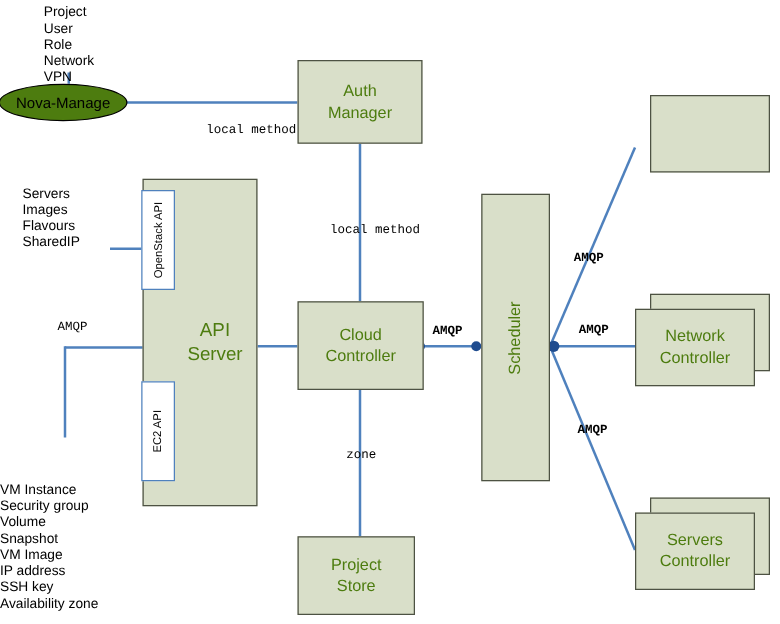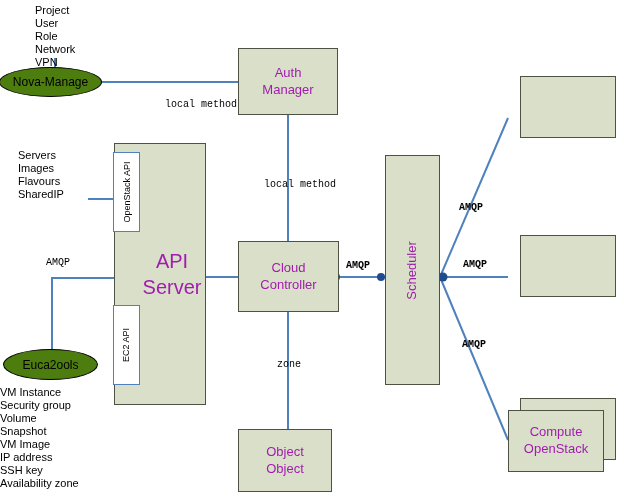--- a/index.html
+++ b/index.html
@@ -6,25 +6,25 @@
   html,body { background:#ffffff; }
   body { font-family:"Liberation Sans", sans-serif; color:#000; }
   #canvas {
     position:relative; width:624px; height:499px;
     background:#ffffff; overflow:hidden;
   }
   svg.wires { position:absolute; left:0; top:0; }
   .box {
     position:absolute; background:#d9dfc9; border:1px solid #4d5243;
     display:flex; align-items:center; justify-content:center;
-    text-align:center; font-size:13px; color:#a21caf;
+    text-align:center; font-size:13px; color:#4d7c0f;
   }
   .box .lbl { width:min-content; line-height:1.3; }
   .box .lbl.vertical { width:auto; white-space:nowrap; transform:rotate(-90deg); }
-  .box .lbl.big { font-size:20px;margin-left:24px; }
+  .box .lbl.big { font-size:15px;margin-left:24px; }
   .stack-back {
     position:absolute; background:#d9dfc9; border:1px solid #4d5243;
   }
   .subbox {
     position:absolute; background:#ffffff; border:1px solid #4f81bd;
     display:flex; align-items:center; justify-content:center;
   }
   .subbox .vtext { transform:rotate(-90deg); white-space:nowrap; font-size:9px; }
   .ellipse {
     position:absolute; background:#4d7c0f; border:1.5px solid #000;
@@ -80,57 +80,57 @@
 Volume
 Snapshot
 VM Image
 IP address
 SSH key
 Availability zone</div>
 
   <div class="ellipse" style="left:-1px;top:67px;width:103px;height:30px">
     <span>Nova-Manage</span>
   </div>
-  <div class="ellipse" style="left:3px;top:349px;width:95px;height:31px">
-    <span>Euca2ools</span>
-  </div>
 
   <div class="box" style="left:238px;top:48px;width:100px;height:67px">
     <span class="lbl">Auth Manager</span>
   </div>
 
   <div class="box" style="left:114px;top:143px;width:92px;height:262px">
     <span class="lbl big">API Server</span>
   </div>
   <div class="subbox" style="left:113px;top:152px;width:27px;height:80px">
     <span class="vtext">OpenStack API</span>
   </div>
   <div class="subbox" style="left:113px;top:305px;width:27px;height:80px">
     <span class="vtext">EC2 API</span>
   </div>
 
   <div class="box" style="left:238px;top:241px;width:101px;height:71px">
     <span class="lbl">Cloud Controller</span>
   </div>
 
   <div class="box" style="left:238px;top:429px;width:94px;height:63px">
-    <span class="lbl">Object Object</span>
+    <span class="lbl">Project Store</span>
   </div>
 
   <div class="box" style="left:385px;top:155px;width:55px;height:230px">
     <span class="lbl vertical">Scheduler</span>
   </div>
 
   <div class="stack-back" style="left:520px;top:76px;width:96px;height:62px"></div>
 
   <div class="stack-back" style="left:520px;top:235px;width:96px;height:62px"></div>
+  <div class="box" style="left:508px;top:247px;width:96px;height:62px">
+    <span class="lbl">Network Controller</span>
+  </div>
 
   <div class="stack-back" style="left:520px;top:398px;width:96px;height:62px"></div>
   <div class="box" style="left:508px;top:410px;width:96px;height:62px">
-    <span class="lbl">Compute OpenStack</span>
+    <span class="lbl">Servers Controller</span>
   </div>
 
   <div class="edgelabel" style="left:165px;top:99px">local method</div>
   <div class="edgelabel" style="left:264px;top:179px">local method</div>
   <div class="edgelabel" style="left:46px;top:257px">AMQP</div>
   <div class="edgelabel" style="left:277px;top:359px">zone</div>
   <div class="edgelabel bold" style="left:346px;top:260px">AMQP</div>
   <div class="edgelabel bold" style="left:459px;top:202px">AMQP</div>
   <div class="edgelabel bold" style="left:463px;top:259px">AMQP</div>
   <div class="edgelabel bold" style="left:462px;top:339px">AMQP</div>

